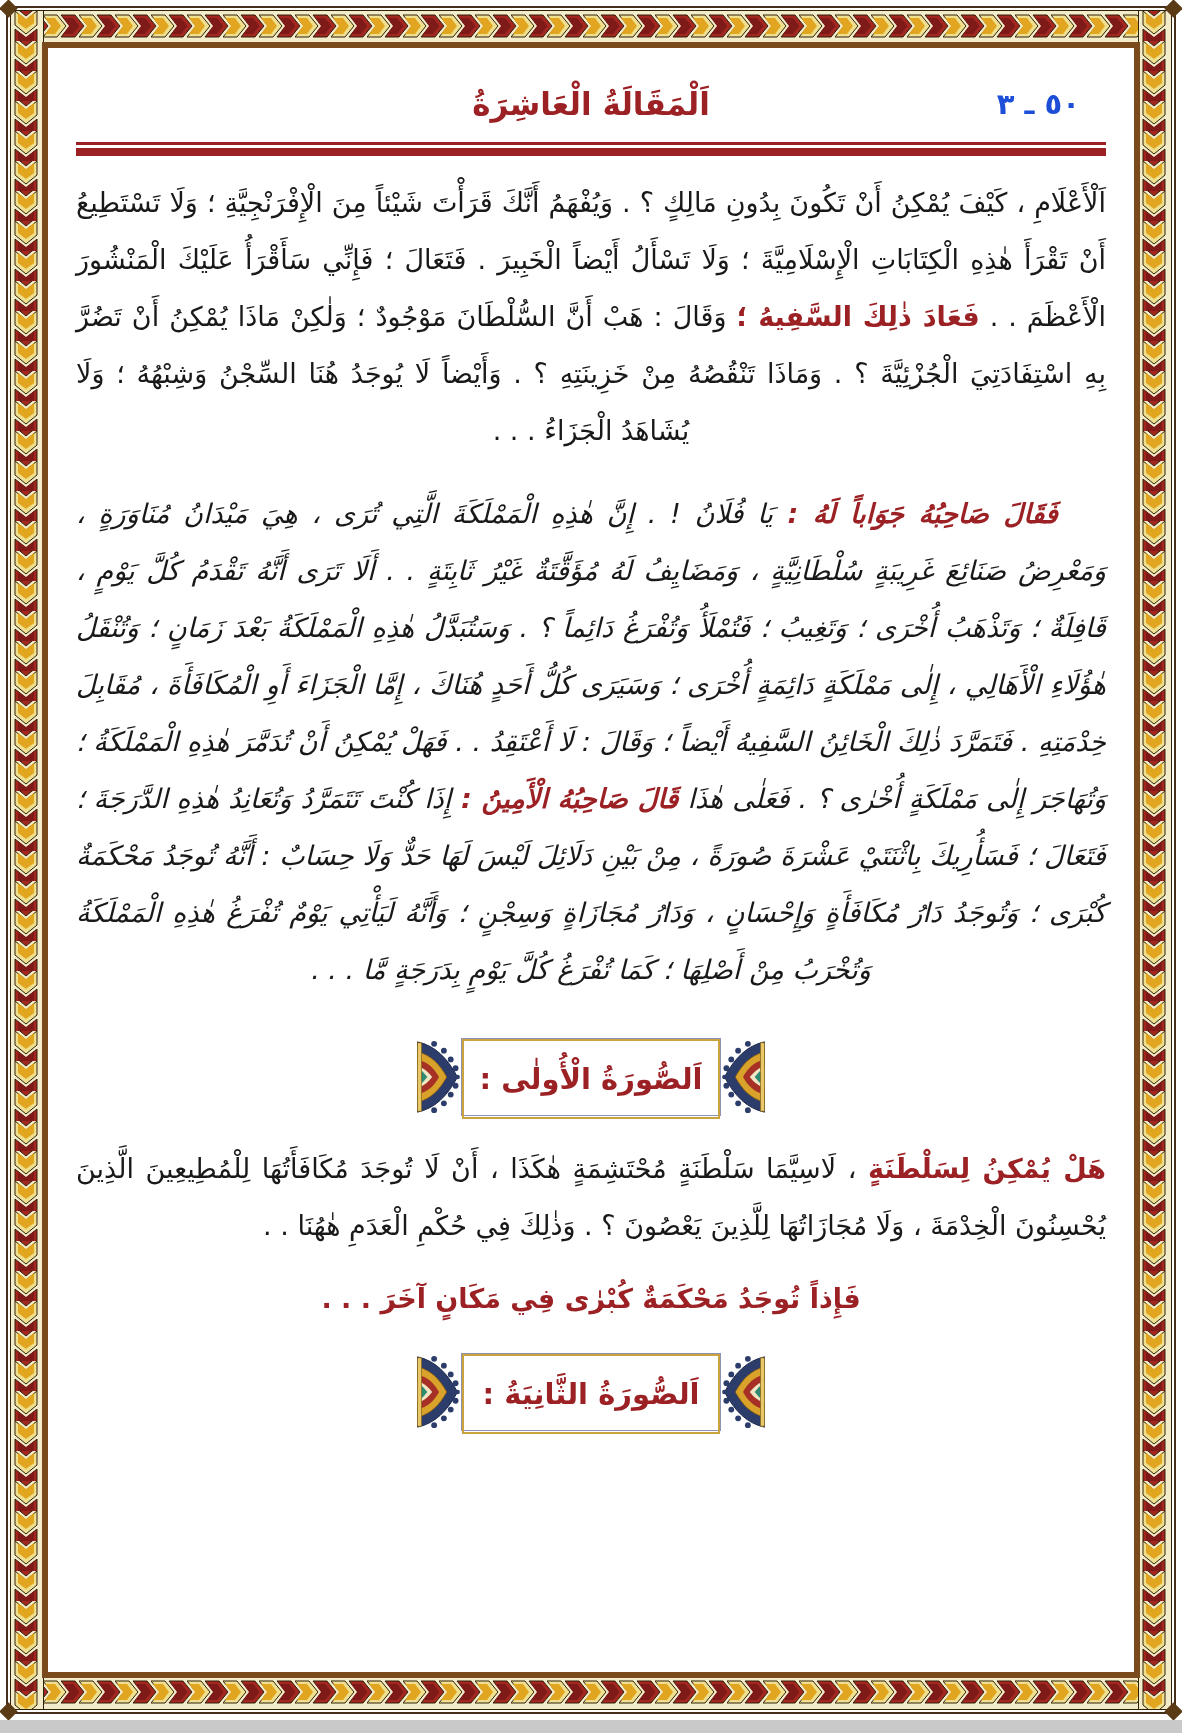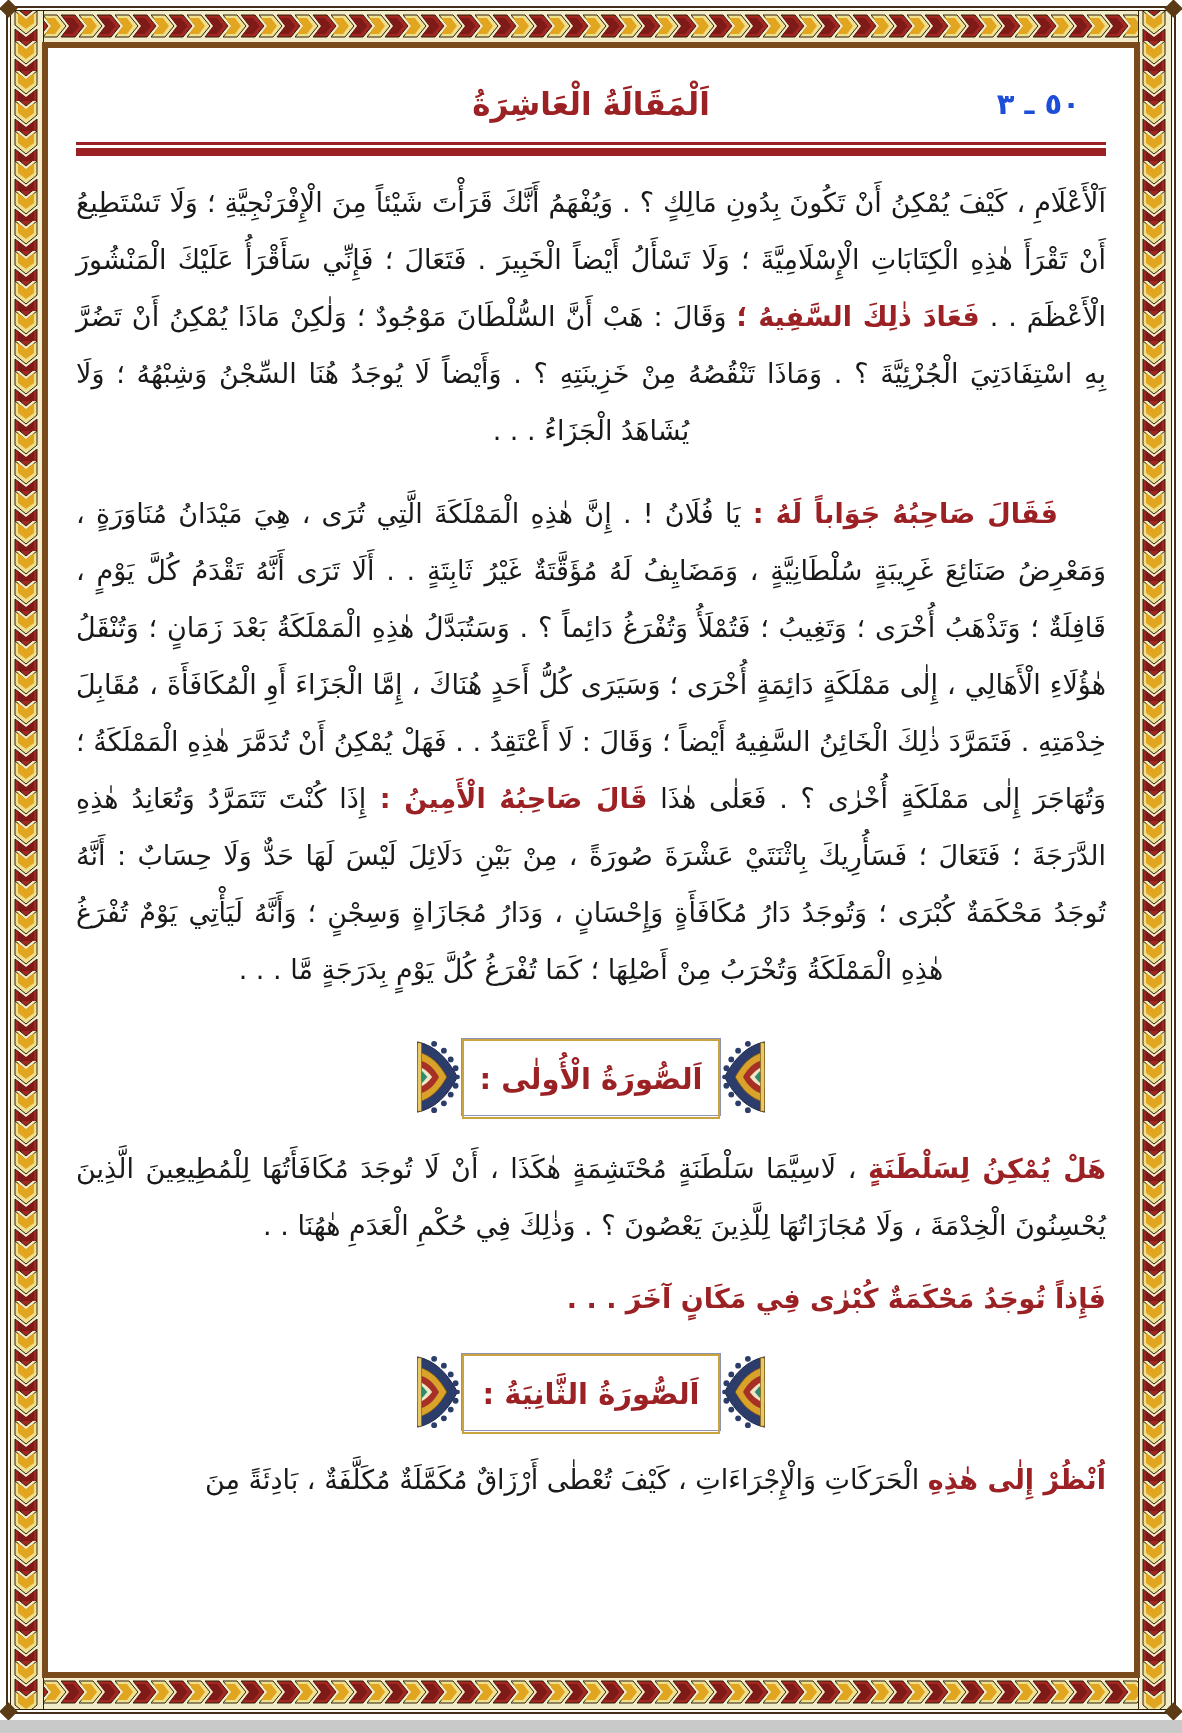--- a/index.html
+++ b/index.html
@@ -28,25 +28,25 @@
         direction:rtl;padding:0 28px;overflow:hidden;color:#191919;}
   .header-row{position:relative;margin-top:30px;height:52px;}
   .page-title{margin:0;text-align:center;font-size:31px;font-weight:bold;color:#9c2125;line-height:52px;}
   .page-number{position:absolute;top:0;right:26px;font-size:29px;font-weight:bold;color:#1d4ed8;line-height:52px;}
   .rule{margin-top:12px;}
   .rule .thin{height:3px;background:#9c2125;}
   .rule .gap{height:3px;}
   .rule .thick{height:8px;background:#9c2125;}
 
   .para{margin:18px 0 0 0;font-size:27px;line-height:57px;text-align:justify;text-align-last:center;}
-  .para.p2{margin-top:26px;text-indent:48px;}
+  .para.p2{margin-top:26px;text-indent:48px;font-style:italic;}
   .para.section-body{text-align-last:auto;}
   .blk{color:#191919;}
   .red{color:#9c2125;font-weight:bold;}
-  .red-line{margin:16px 0 0 0;text-align:right;font-size:27px;font-weight:bold;color:#9c2125;line-height:57px;}
+  .red-line{margin:16px 0 0 0;text-align:center;font-size:27px;font-weight:bold;color:#9c2125;line-height:57px;}
 
   
   .cartouche{display:flex;align-items:center;justify-content:center;margin:38px auto 22px auto;width:352px;height:82px;}
   .cartouche.second{margin:24px auto 18px auto;text-align:center;}
   .finial{width:44px;height:82px;flex:0 0 44px;}
   .finial.flip{transform:scaleX(-1);}
   .cart-box{width:260px;height:78px;background:#ffffff;border:1px solid #8d93b8;padding:0;box-sizing:border-box;}
   .cart-inner{height:100%;border:2px solid #caa23e;display:flex;align-items:center;justify-content:center;}
   .cart-title{font-size:29px;font-weight:bold;color:#9c2125;white-space:nowrap;}
 </style>
@@ -163,19 +163,18 @@
         <div class="cart-box">
           <div class="cart-inner">
             <span class="cart-title">اَلصُّورَةُ الثَّانِيَةُ :</span>
           </div>
         </div>
         <svg class="finial flip" viewBox="0 0 44 84">
             <use href="#finialShape"></use>
           </svg>
       </div>
 
-      <p class="para section-body"><span class="red">اُنْظُرْ إِلٰى هٰذِهِ</span><span class="blk"> الْحَرَكَاتِ وَالْإِجْرَاءَاتِ ، كَيْفَ تُعْطٰى أَرْزَاقٌ مُكَمَّلَةٌ مُكَلَّفَةٌ ، بَادِئَةً مِنَ</span></p>
 
     </div>
   </div>
 
   <div class="page-edge-bottom"></div>
 </div>
 
 </body></html>

